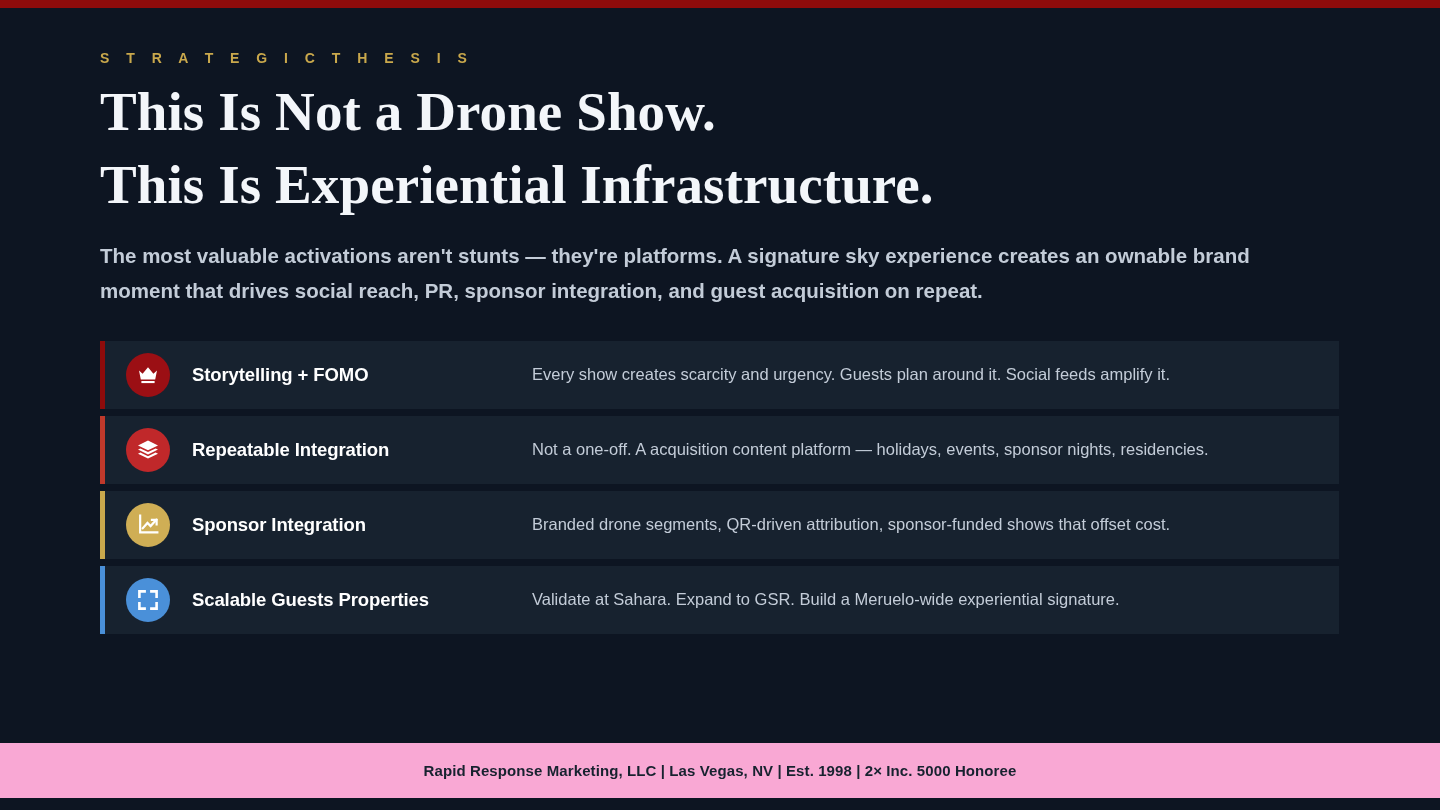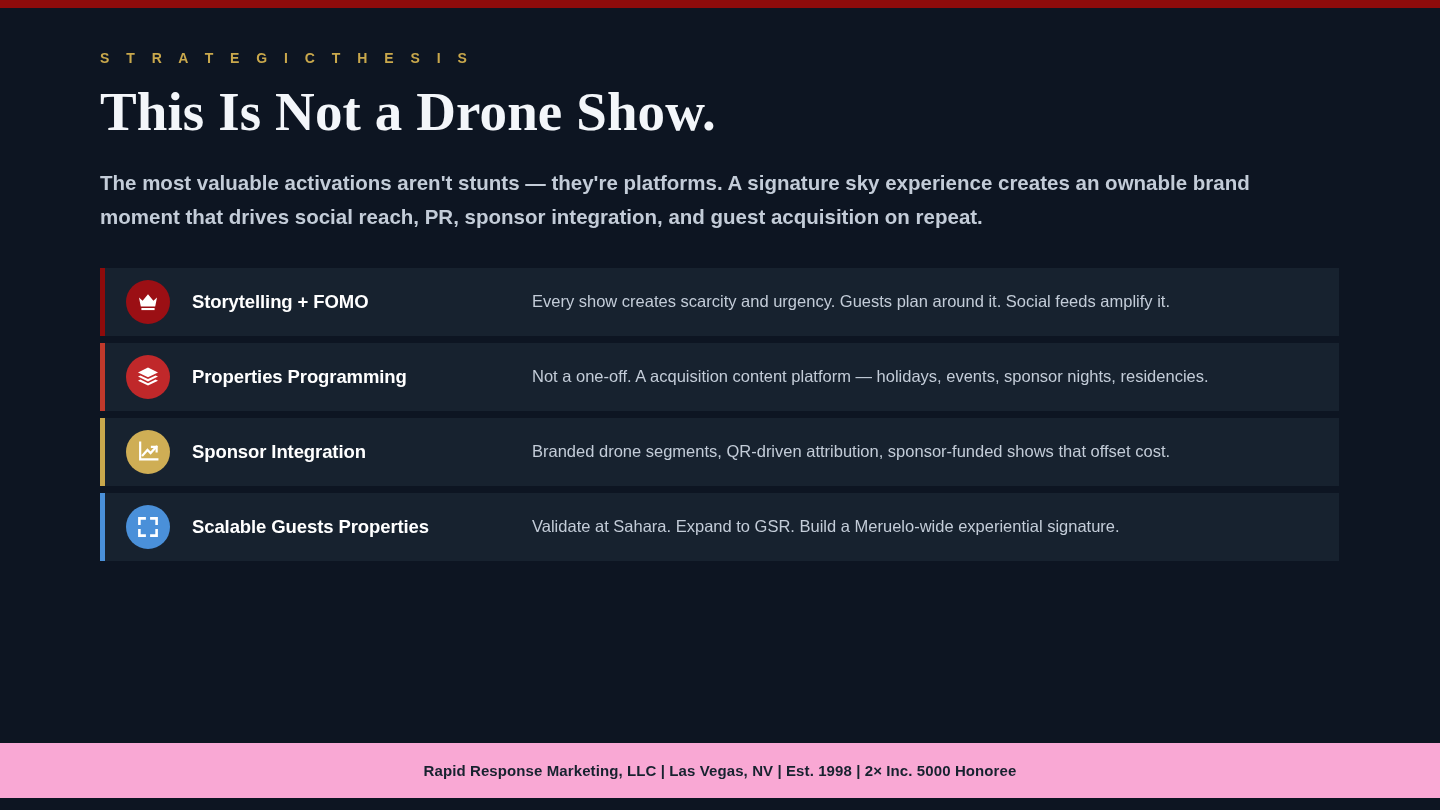--- a/index.html
+++ b/index.html
@@ -144,20 +144,21 @@
 
 <div id="slide">
 
   <div id="top-accent"></div>
 
   <div id="content">
 
     <div id="eyebrow">S T R A T E G I C   T H E S I S</div>
 
     <div class="headline">This Is Not a Drone Show.</div>
+    <div class="headline">This Is Experiential Infrastructure.</div>
 
     <div id="subhead">The most valuable activations aren't stunts — they're platforms. A signature sky experience creates an ownable brand moment that drives social reach, PR, sponsor integration, and guest acquisition on repeat.</div>
 
     <div id="pillars">
 
       <div class="pillar-row">
         <div class="pillar-accent" style="background:#8e0b0b"></div>
         <div class="pillar-icon-wrap" style="background:#9b0f14">
           <svg width="24" height="24" viewBox="0 0 24 24" fill="#ffffff" aria-hidden="true">
             <path d="M3 7.5l3.6 3.2L12 4.2l5.4 6.5L21 7.5l-1.8 9.1H4.8L3 7.5z"></path>
@@ -170,21 +171,21 @@
 
       <div class="pillar-row">
         <div class="pillar-accent" style="background:#c0392b"></div>
         <div class="pillar-icon-wrap" style="background:#c0282a">
           <svg width="24" height="24" viewBox="0 0 24 24" fill="#ffffff" aria-hidden="true">
             <path d="M12 2.6L22 7.4l-10 4.8L2 7.4l10-4.8z"></path>
             <path d="M12 14.1l-7.6-3.65L2 11.6l10 4.8 10-4.8-2.4-1.15L12 14.1z"></path>
             <path d="M12 18.2l-7.6-3.65L2 15.7l10 4.8 10-4.8-2.4-1.15L12 18.2z"></path>
           </svg>
         </div>
-        <div class="pillar-title">Properties Programming</div>
+        <div class="pillar-title">Repeatable Integration</div>
         <div class="pillar-desc">Not a one-off. A acquisition content platform — holidays, events, sponsor nights, residencies.</div>
       </div>
 
       <div class="pillar-row">
         <div class="pillar-accent" style="background:#c9a84c"></div>
         <div class="pillar-icon-wrap" style="background:#cfae55">
           <svg width="25" height="25" viewBox="0 0 24 24" fill="none" stroke="#ffffff" stroke-width="2.1" stroke-linecap="square" stroke-linejoin="miter" aria-hidden="true">
             <polyline points="4,3.5 4,19.5 20.5,19.5"></polyline>
             <polyline points="6.5,15.5 11,10.5 14,13.5 19.5,7.5"></polyline>
             <polyline points="15.3,7.5 19.8,7.5 19.8,12"></polyline>

